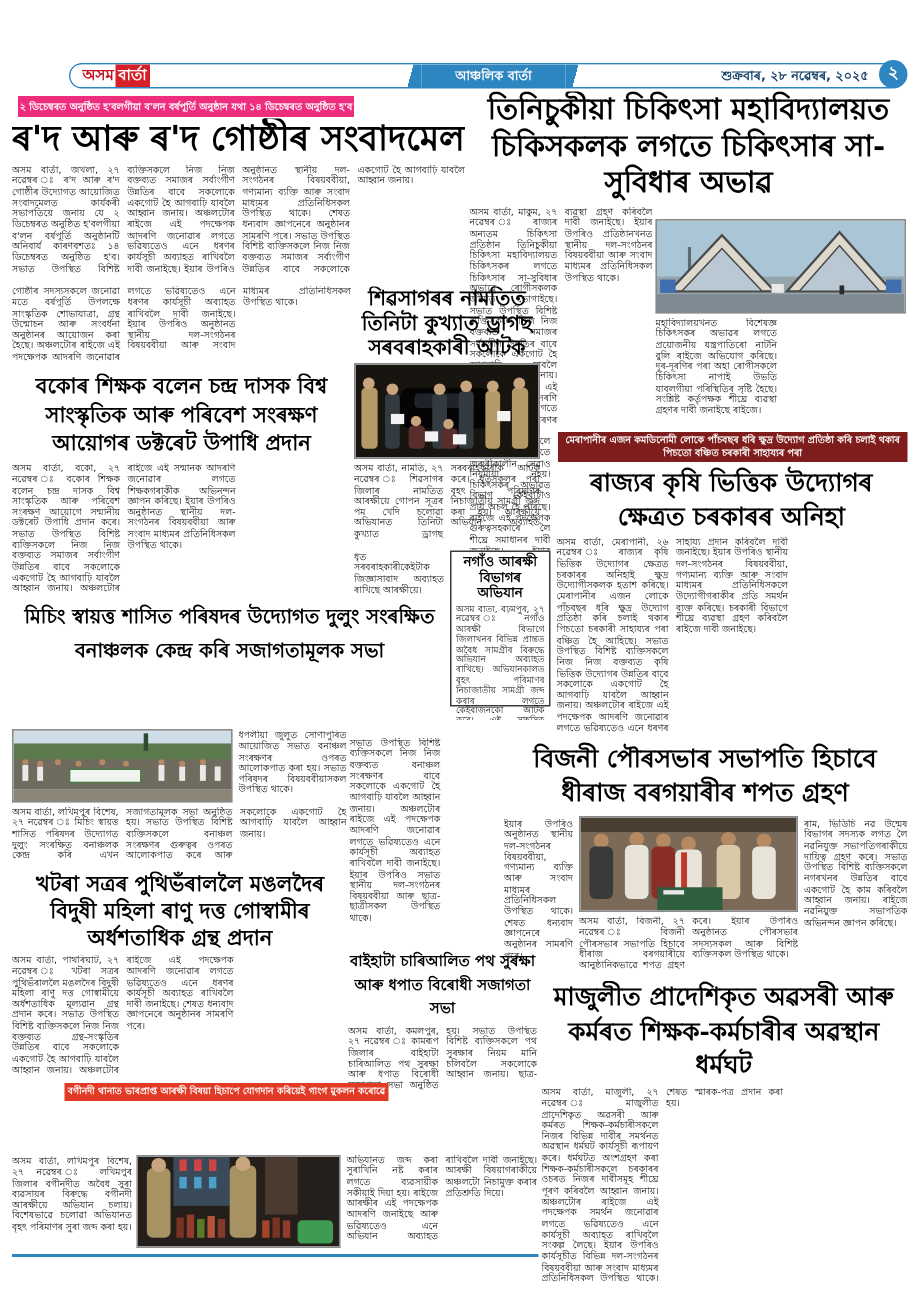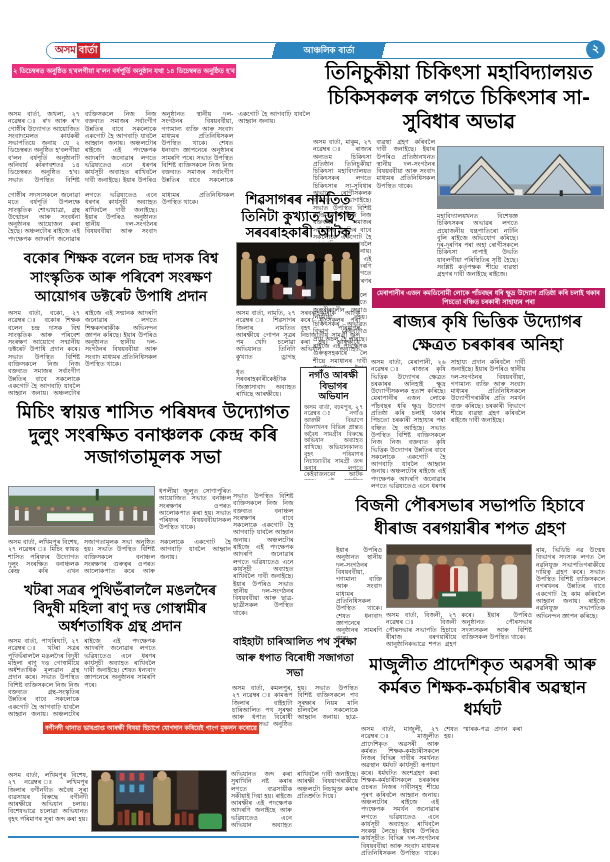--- a/index.html
+++ b/index.html
@@ -18,21 +18,21 @@
             display:flex;align-items:center;justify-content:center;}
   .diag2{width:14px;background:linear-gradient(105deg,#2e86c1 48%,#ffffff 48%);}
   .mast-right{flex:1;display:flex;align-items:center;justify-content:flex-end;
               padding-right:14px;color:#16436b;font-size:8.5px;font-weight:bold;background:#fff;}
   .page-circle{left:586px;top:40px;width:19px;height:19px;border-radius:50%;background:#2e86c1;
                color:#fff;font-size:11px;font-weight:bold;display:flex;align-items:center;justify-content:center;}
 
   
   .banner{color:#fff;font-weight:bold;text-align:center;overflow:hidden;}
   .banner-pink{background:#ee2d7e;font-size:6.4px;line-height:14px;}
-  .banner-green{background:#be185d;font-size:6.4px;line-height:9px;padding-top:1px;}
+  .banner-green{background:#7f1d1d;font-size:6.4px;line-height:9px;padding-top:1px;}
   .banner-red{background:#e23a24;font-size:6.2px;line-height:12px;}
 
   
   .headline{font-family:"DejaVu Serif",serif;font-weight:bold;color:#000;text-align:center;overflow:hidden;}
 
   
   .body-text{font-size:6.2px;line-height:7.3px;text-align:justify;color:#141414;
              column-gap:5px;column-fill:auto;overflow:hidden;}
   .c1{column-count:1}.c2{column-count:2}.c3{column-count:3}.c4{column-count:4}
 
@@ -51,25 +51,27 @@
 <div class="page">
 
   <div class="abs masthead">
     <div class="mast-left">
       <span class="logo-a">অসম</span>
       <span class="logo-b">বাৰ্তা</span>
     </div>
     <div class="diag1"></div>
     <div class="mast-mid">আঞ্চলিক বাৰ্তা</div>
     <div class="diag2"></div>
+    <div class="mast-right">শুক্ৰবাৰ, ২৮ নৱেম্বৰ, ২০২৫</div>
   </div>
   <div class="abs page-circle">২</div>
 
   <div class="abs banner banner-pink" style="left:12px;top:64px;width:224px;height:14px;">২ ডিচেম্বৰত অনুষ্ঠিত হ'বলগীয়া ব'লন বৰ্ষপূৰ্তি অনুষ্ঠান যথা ১৪ ডিচেম্বৰত অনুষ্ঠিত হ'ব</div>
 
+  <div class="abs headline" style="left:8px;top:79px;width:302px;height:29px;font-size:23px;line-height:28px;">ৰ'দ আৰু ৰ'দ গোষ্ঠীৰ সংবাদমেল</div>
   <div class="abs body-text c4" style="left:8px;top:110px;width:302px;height:79px;">অসম বাৰ্তা, জখলা, ২৭ নৱেম্বৰ ঃ ৰ'দ আৰু ৰ'দ গোষ্ঠীৰ উদ্যোগত আয়োজিত সংবাদমেলত কাৰ্যকৰী সভাপতিয়ে জনায় যে ২ ডিচেম্বৰত অনুষ্ঠিত হ'বলগীয়া ব'লন বৰ্ষপূৰ্তি অনুষ্ঠানটি অনিবাৰ্য কাৰণবশতঃ ১৪ ডিচেম্বৰত অনুষ্ঠিত হ'ব। সভাত উপস্থিত বিশিষ্ট ব্যক্তিসকলে নিজ নিজ বক্তব্যত সমাজৰ সৰ্বাংগীণ উন্নতিৰ বাবে সকলোকে একগোট হৈ আগবাঢ়ি যাবলৈ আহ্বান জনায়। অঞ্চলটোৰ ৰাইজে এই পদক্ষেপক আদৰণি জনোৱাৰ লগতে ভৱিষ্যতেও এনে ধৰণৰ কাৰ্যসূচী অব্যাহত ৰাখিবলৈ দাবী জনাইছে। ইয়াৰ উপৰিও অনুষ্ঠানত স্থানীয় দল-সংগঠনৰ বিষয়ববীয়া, গণ্যমান্য ব্যক্তি আৰু সংবাদ মাধ্যমৰ প্ৰতিনিধিসকল উপস্থিত থাকে। শেষত ধন্যবাদ জ্ঞাপনেৰে অনুষ্ঠানৰ সামৰণি পৰে। সভাত উপস্থিত বিশিষ্ট ব্যক্তিসকলে নিজ নিজ বক্তব্যত সমাজৰ সৰ্বাংগীণ উন্নতিৰ বাবে সকলোকে একগোট হৈ আগবাঢ়ি যাবলৈ আহ্বান জনায়।</div>
   <div class="abs body-text c3" style="left:8px;top:191px;width:226px;height:55px;">গোষ্ঠীৰ সদস্যসকলে জনোৱা মতে বৰ্ষপূৰ্তি উপলক্ষে সাংস্কৃতিক শোভাযাত্ৰা, গ্ৰন্থ উন্মোচন আৰু সংবৰ্ধনা অনুষ্ঠানৰ আয়োজন কৰা হৈছে। অঞ্চলটোৰ ৰাইজে এই পদক্ষেপক আদৰণি জনোৱাৰ লগতে ভৱিষ্যতেও এনে ধৰণৰ কাৰ্যসূচী অব্যাহত ৰাখিবলৈ দাবী জনাইছে। ইয়াৰ উপৰিও অনুষ্ঠানত স্থানীয় দল-সংগঠনৰ বিষয়ববীয়া আৰু সংবাদ মাধ্যমৰ প্ৰতিনিধিসকল উপস্থিত থাকে।</div>
 
   <div class="abs headline" style="left:313px;top:61px;width:292px;height:74px;font-size:19.5px;line-height:24.5px;">তিনিচুকীয়া চিকিৎসা মহাবিদ্যালয়ত চিকিসকলক লগতে চিকিৎসাৰ সা-সুবিধাৰ অভাৱ</div>
   <div class="abs body-text c2" style="left:313px;top:138px;width:122px;height:150px;">অসম বাৰ্তা, মাকুম, ২৭ নৱেম্বৰ ঃ ৰাজ্যৰ অন্যতম চিকিৎসা প্ৰতিষ্ঠান তিনিচুকীয়া চিকিৎসা মহাবিদ্যালয়ত চিকিৎসকৰ লগতে চিকিৎসাৰ সা-সুবিধাৰ অভাৱে ৰোগীসকলক জীয়াতু ভোগাইছে। সভাত উপস্থিত বিশিষ্ট ব্যক্তিসকলে নিজ নিজ বক্তব্যত সমাজৰ সৰ্বাংগীণ উন্নতিৰ বাবে সকলোকে একগোট হৈ আগবাঢ়ি যাবলৈ আহ্বান জনায়। অঞ্চলটোৰ ৰাইজে এই পদক্ষেপক আদৰণি জনোৱাৰ লগতে ভৱিষ্যতেও এনে ধৰণৰ ব্যৱস্থা গ্ৰহণ কৰিবলৈ দাবী জনাইছে। ইয়াৰ উপৰিও প্ৰতিষ্ঠানখনত স্থানীয় দল-সংগঠনৰ বিষয়ববীয়া আৰু সংবাদ মাধ্যমৰ প্ৰতিনিধিসকল উপস্থিত থাকে।</div>
   <div class="abs photo" style="left:437px;top:146px;width:167px;height:63px;">
     <svg viewBox="0 0 160 62" preserveAspectRatio="none">
       <rect width="160" height="62" fill="#aac5d5"></rect>
       <rect y="38" width="160" height="24" fill="#96a4ac"></rect>
       <rect y="50" width="160" height="12" fill="#7d8a91"></rect>
@@ -129,21 +131,21 @@
   <div class="abs body-text c1" style="left:236px;top:368px;width:60px;height:32px;">ধৃত সৰবৰাহকাৰীকেইটাক জিজ্ঞাসাবাদ অব্যাহত ৰাখিছে আৰক্ষীয়ে।</div>
 
   <div class="abs news-box" style="left:300px;top:367px;width:67px;height:104px;">
     <div class="box-title">নগাঁও আৰক্ষী বিভাগৰ অভিযান</div>
     <div class="box-body" style="height:76px;">অসম বাৰ্তা, বঢ়মপুৰ, ২৭ নৱেম্বৰ ঃ নগাঁও আৰক্ষী বিভাগে জিলাখনৰ বিভিন্ন প্ৰান্তত অবৈধ সামগ্ৰীৰ বিৰুদ্ধে অভিযান অব্যাহত ৰাখিছে। অভিযানকালত বৃহৎ পৰিমাণৰ নিচাজাতীয় সামগ্ৰী জব্দ কৰাৰ লগতে কেইবাজনকো আটক কৰে। এই সাহসিক পদক্ষেপৰ বাবে ৰাইজে আৰক্ষীক শলাগ লৈছে।</div>
   </div>
 
   <div class="abs headline" style="left:8px;top:249px;width:226px;height:57px;font-size:14px;line-height:19px;text-align:center;">বকোৰ শিক্ষক বলেন চন্দ্ৰ দাসক বিশ্ব সাংস্কৃতিক আৰু পৰিবেশ সংৰক্ষণ আয়োগৰ ডক্টৰেট উপাধি প্ৰদান</div>
   <div class="abs body-text c3" style="left:8px;top:309px;width:226px;height:89px;">অসম বাৰ্তা, বকো, ২৭ নৱেম্বৰ ঃ বকোৰ শিক্ষক বলেন চন্দ্ৰ দাসক বিশ্ব সাংস্কৃতিক আৰু পৰিবেশ সংৰক্ষণ আয়োগে সন্মানীয় ডক্টৰেট উপাধি প্ৰদান কৰে। সভাত উপস্থিত বিশিষ্ট ব্যক্তিসকলে নিজ নিজ বক্তব্যত সমাজৰ সৰ্বাংগীণ উন্নতিৰ বাবে সকলোকে একগোট হৈ আগবাঢ়ি যাবলৈ আহ্বান জনায়। অঞ্চলটোৰ ৰাইজে এই সন্মানক আদৰণি জনোৱাৰ লগতে শিক্ষকগৰাকীক অভিনন্দন জ্ঞাপন কৰিছে। ইয়াৰ উপৰিও অনুষ্ঠানত স্থানীয় দল-সংগঠনৰ বিষয়ববীয়া আৰু সংবাদ মাধ্যমৰ প্ৰতিনিধিসকল উপস্থিত থাকে।</div>
 
-  <div class="abs headline" style="left:8px;top:401px;width:290px;height:68px;font-size:18px;line-height:22.5px;">মিচিং স্বায়ত্ত শাসিত পৰিষদৰ উদ্যোগত দুলুং সংৰক্ষিত বনাঞ্চলক কেন্দ্ৰ কৰি সজাগতামূলক সভা</div>
+  <div class="abs headline" style="left:8px;top:401px;width:290px;height:68px;font-size:13px;line-height:22.5px;">মিচিং স্বায়ত্ত শাসিত পৰিষদৰ উদ্যোগত দুলুং সংৰক্ষিত বনাঞ্চলক কেন্দ্ৰ কৰি সজাগতামূলক সভা</div>
   <div class="abs photo" style="left:8px;top:486px;width:147px;height:49px;">
     <svg viewBox="0 0 147 49" preserveAspectRatio="none">
       <rect width="147" height="49" fill="#cfdde8"></rect>
       <rect y="9" width="147" height="13" fill="#5d7a4e"></rect>
       <rect x="88" y="2" width="3" height="12" fill="#2e4a33"></rect>
       <rect y="20" width="147" height="21" fill="#6f6b5f"></rect>
       <g fill="#e9e9e9">
         <rect x="6" y="24" width="4" height="11"></rect>
           <rect x="16" y="25" width="4" height="10"></rect>
         <rect x="98" y="24" width="4" height="11"></rect>

